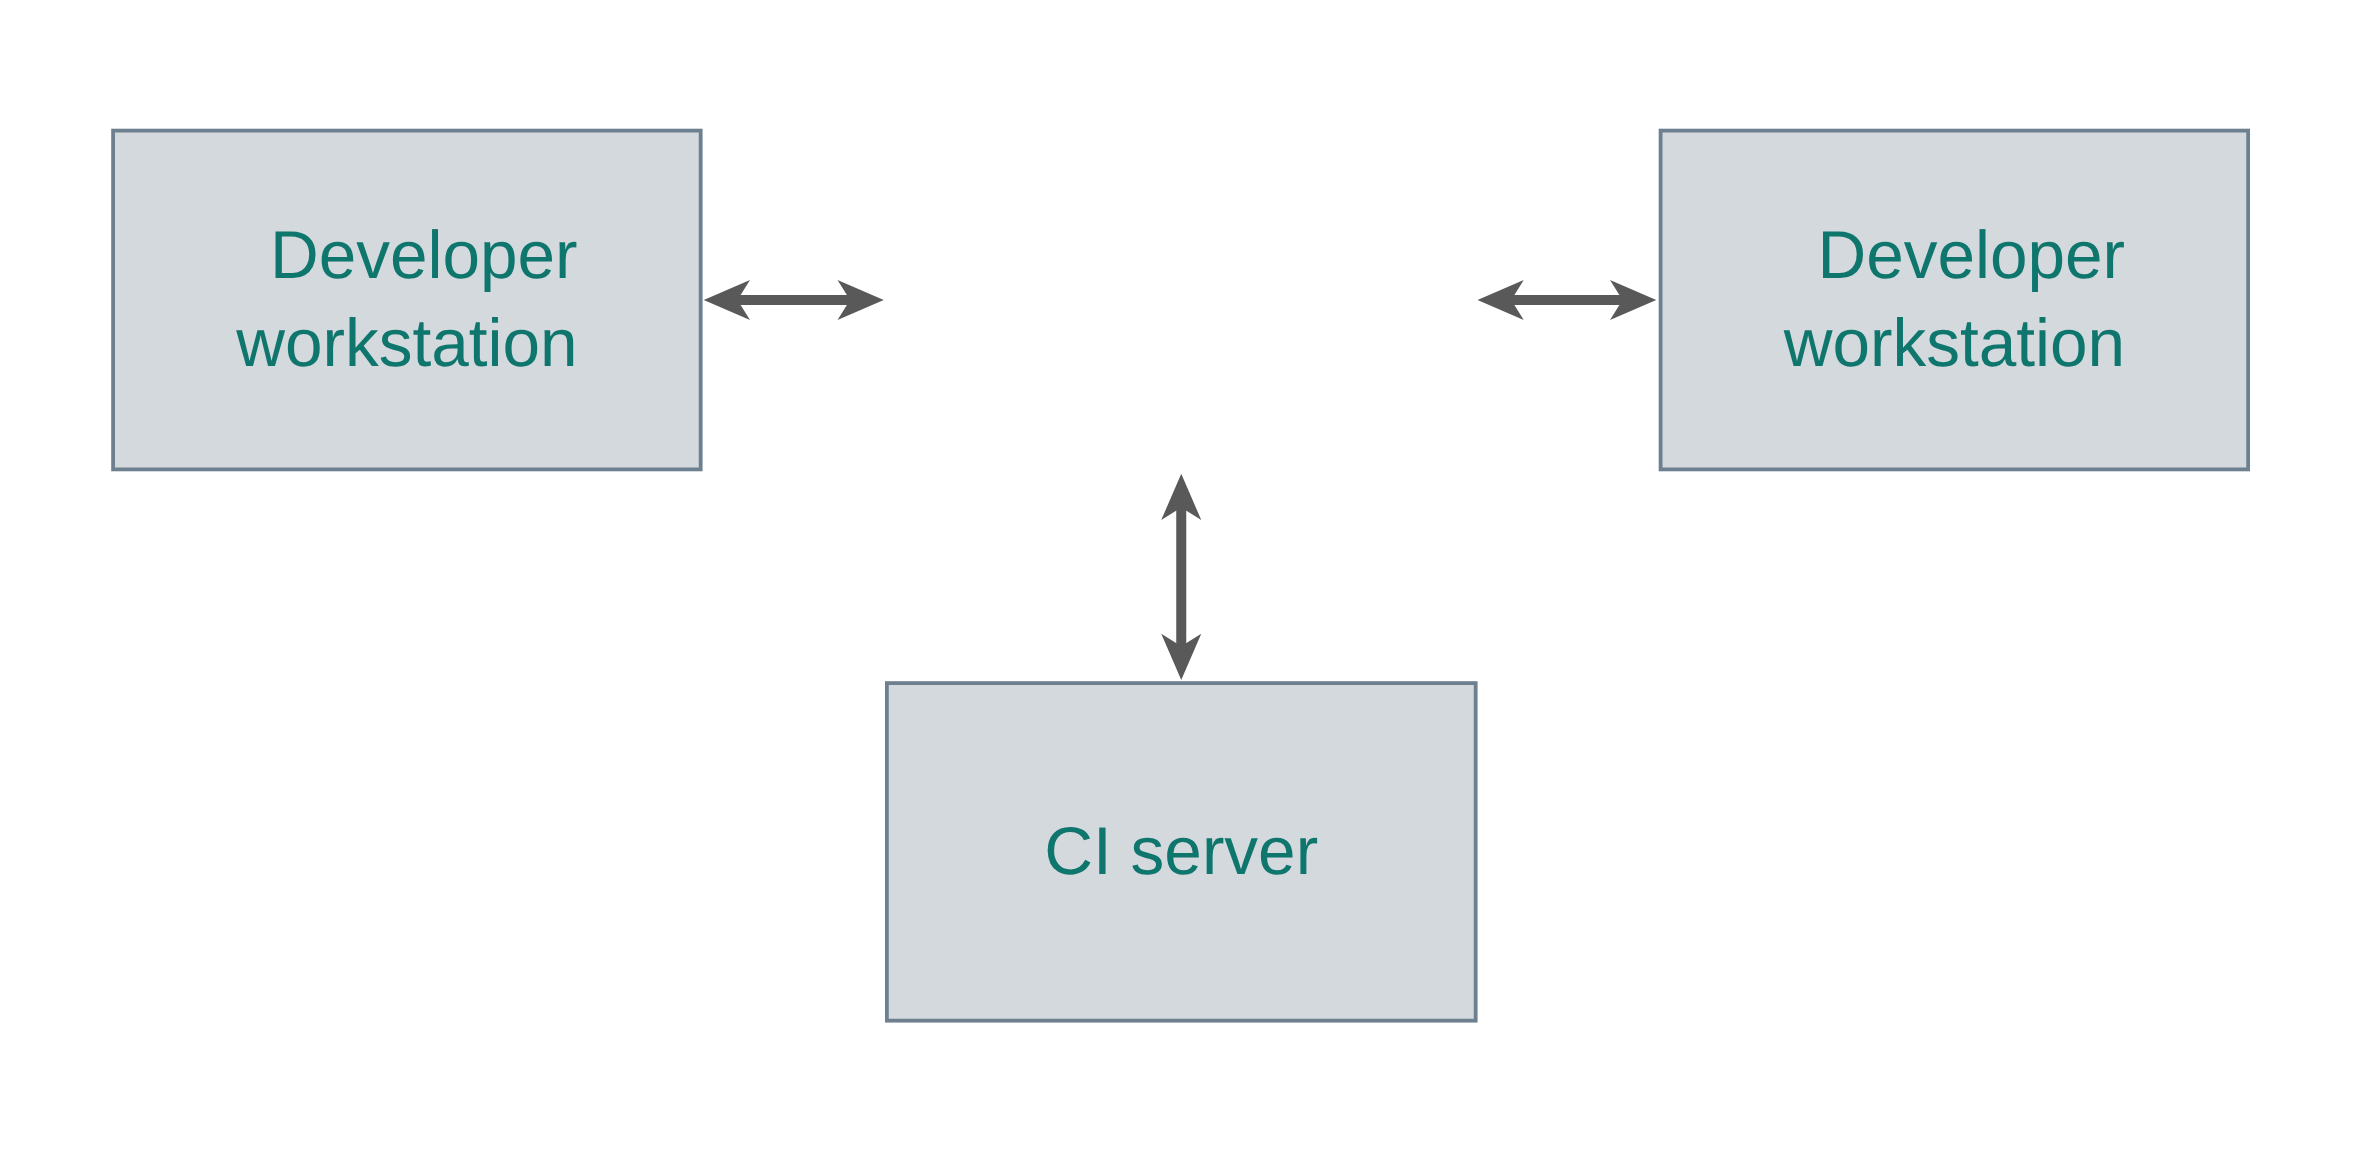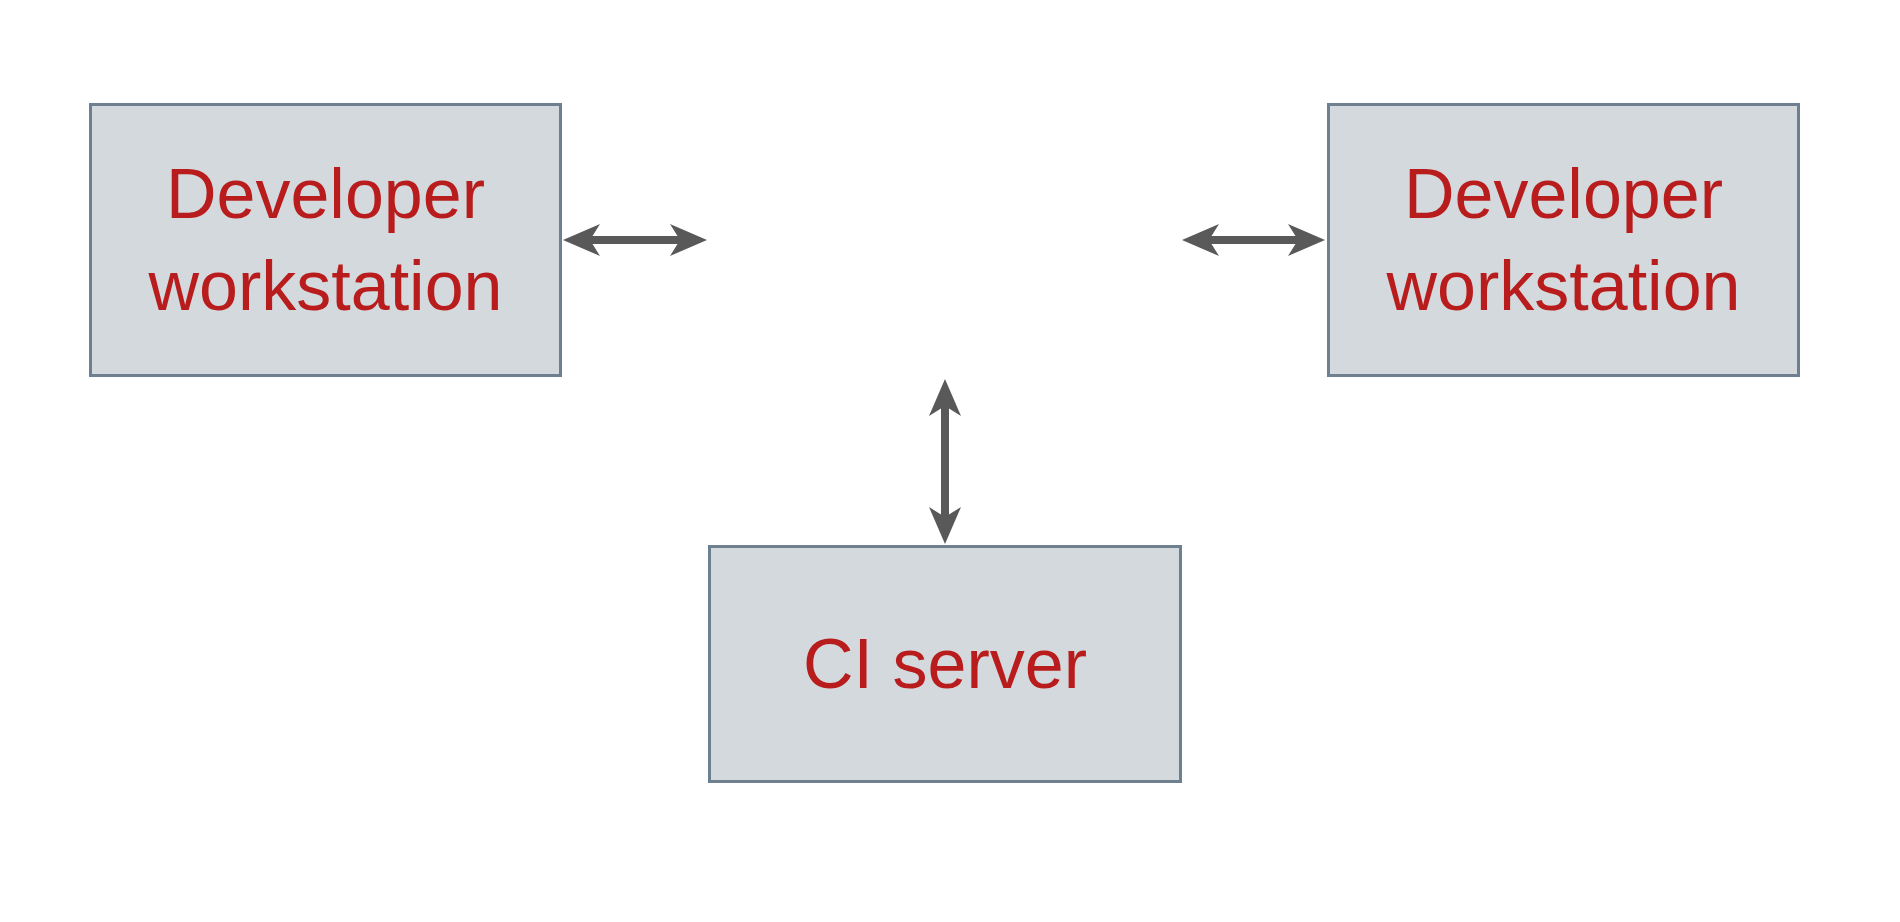--- a/index.html
+++ b/index.html
@@ -18,32 +18,32 @@
   .node {
     position: absolute;
     background: #d3d9dc;
     border: 3px solid #6e8090;
     box-sizing: border-box;
     display: flex;
     align-items: center;
     justify-content: center;
   }
   .node-label {
-    color: #b91c1c;
-    font-size: 70px;
+    color: #0f766e;
+    font-size: 54px;
     line-height: 1.32;
-    text-align: center;
+    text-align: right;
     white-space: pre-line;
     letter-spacing: 0px;
   }
   
   #node-dev-left    { left: 89px;   top: 103px; width: 473px; height: 274px; }
   #node-shared-cache{ left: 708px;  top: 103px; width: 474px; height: 274px; }
   #node-dev-right   { left: 1327px; top: 103px; width: 473px; height: 274px; }
-  #node-ci-server   { left: 708px;  top: 545px; width: 474px; height: 238px; }
+  #node-ci-server   { left: 708px;  top: 545px; width: 474px; height: 273px; }
 
   .edge {
     position: absolute;
   }
   #edge-left-cache  { left: 563px;  top: 218px; }
   #edge-cache-right { left: 1182px; top: 218px; }
   #edge-cache-ci    { left: 923px;  top: 379px; }
 
   .edge svg { display: block; }
   .edge .shaft   { stroke: #595959; stroke-width: 8; }

